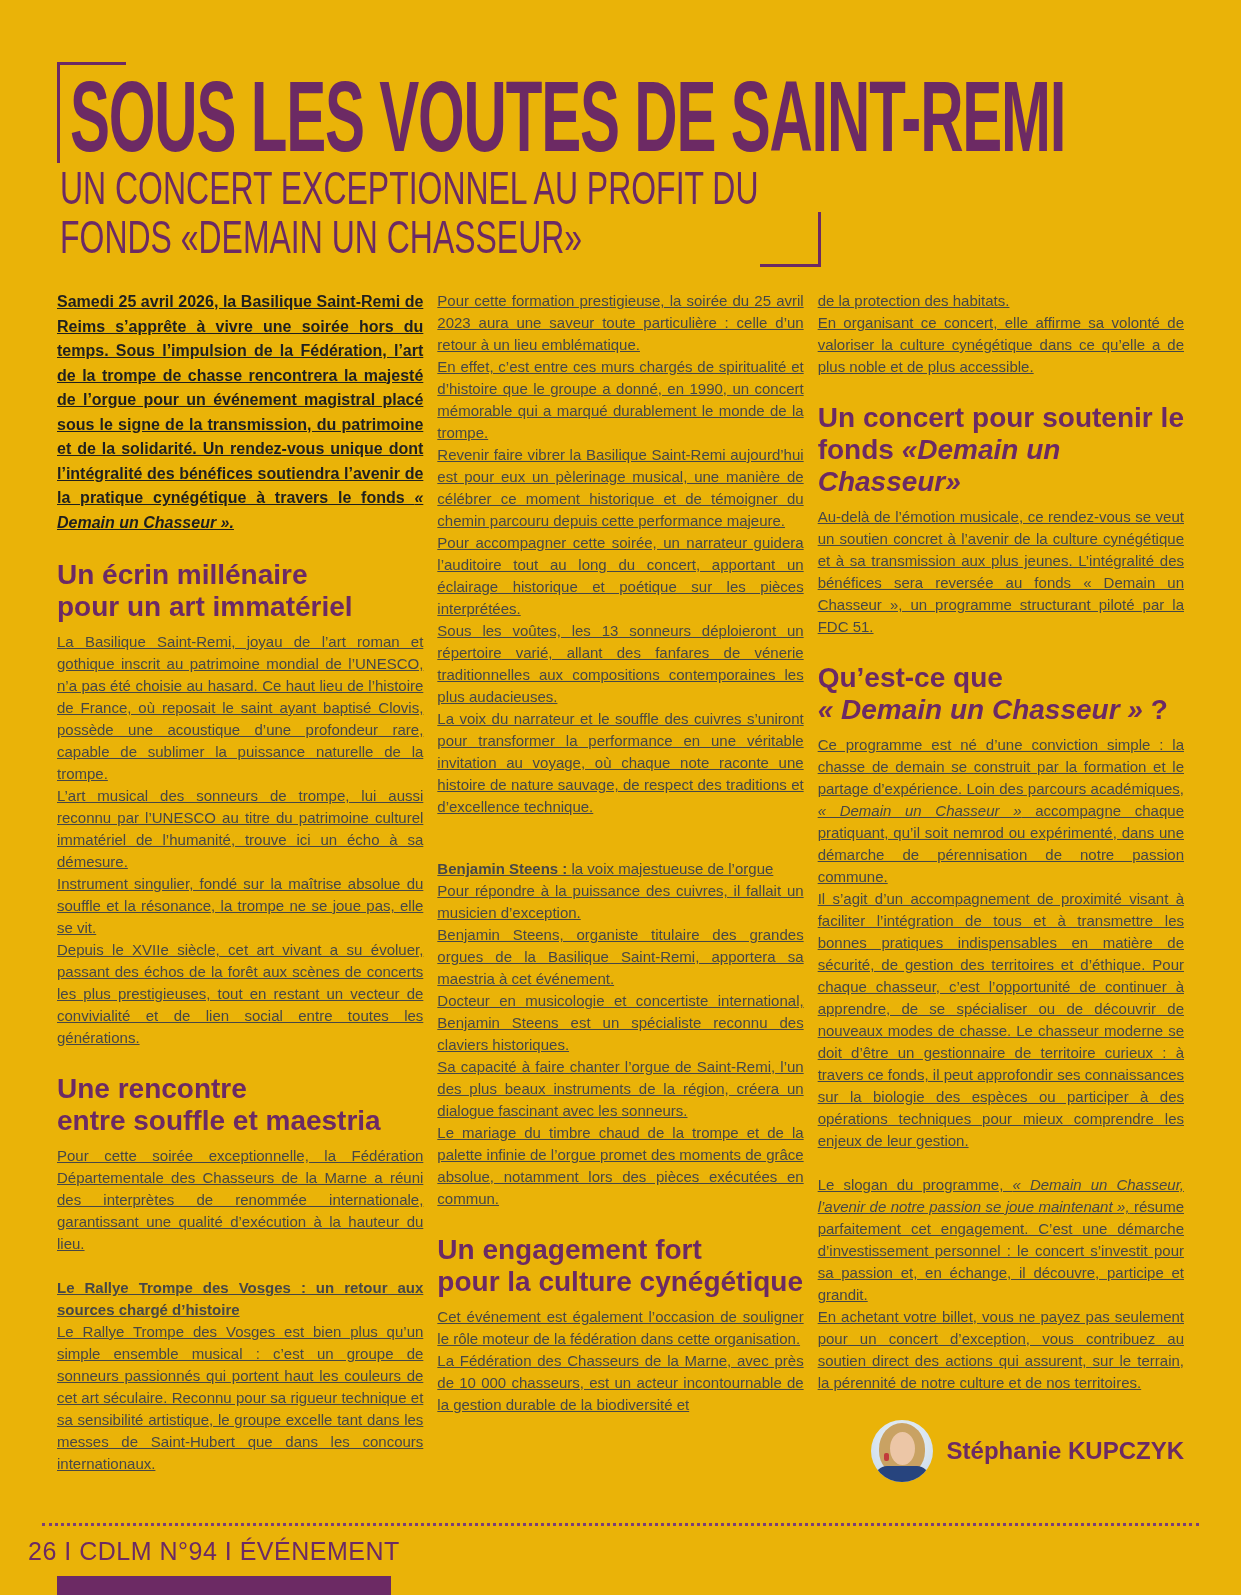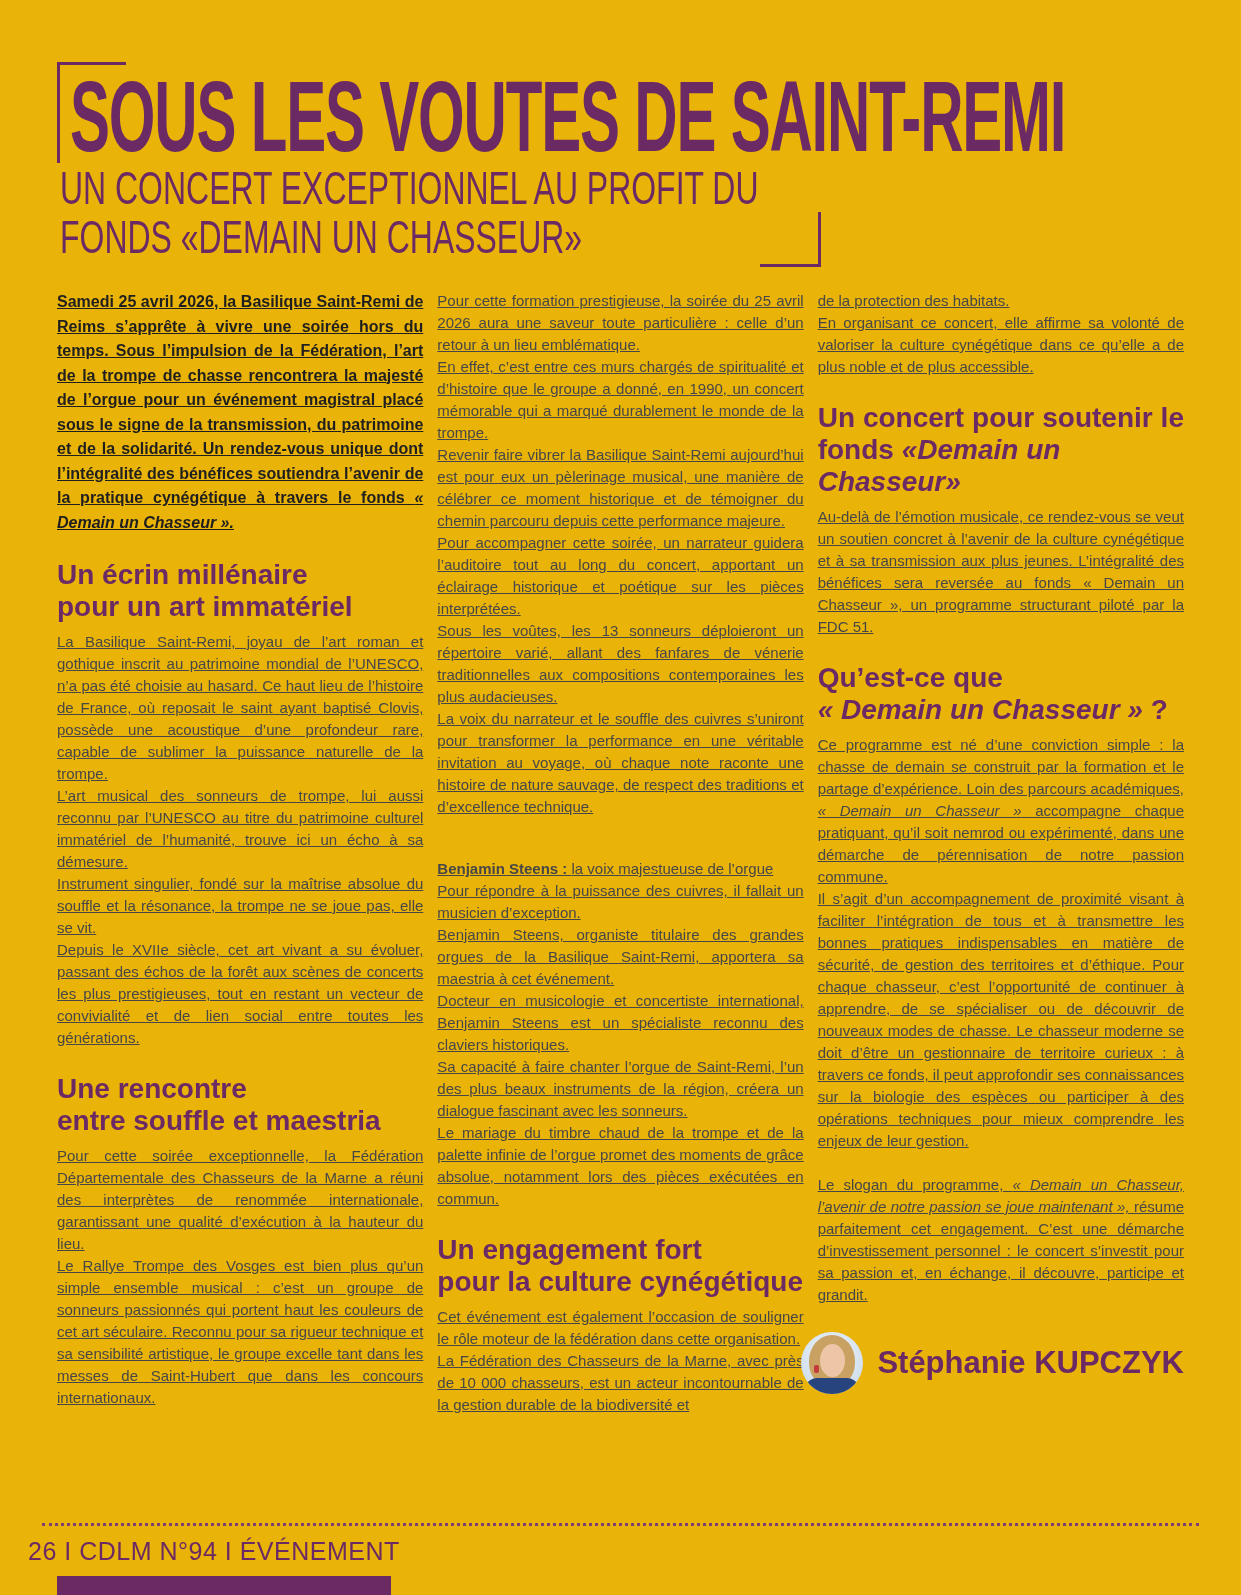--- a/index.html
+++ b/index.html
@@ -39,21 +39,21 @@
   .avatar{position:relative;width:62px;height:62px;border-radius:50%;overflow:hidden;
           background:radial-gradient(circle at 50% 35%, #eef4f9 0%, #cfdeed 75%);flex:0 0 auto;}
   .avatar .hair{position:absolute;left:8px;top:3px;width:46px;height:52px;background:#c9a263;
                 border-radius:50% 50% 46% 46%;}
   .avatar .face{position:absolute;left:19px;top:12px;width:25px;height:33px;background:#ecc6a6;
                 border-radius:50%;}
   .avatar .shoulders{position:absolute;left:4px;bottom:-4px;width:54px;height:20px;background:#27447e;
                 border-radius:12px 12px 0 0;}
   .avatar .earring{position:absolute;left:13px;top:33px;width:5px;height:8px;background:#c23a3a;
                 border-radius:2px;}
-  .author-name{color:#6c2a64;font-weight:bold;font-size:31px;white-space:nowrap;}
+  .author-name{color:#6c2a64;font-weight:bold;font-size:24px;white-space:nowrap;}
 
   
   .dotted{position:absolute;left:42px;top:1523px;width:1157px;border-top:3px dotted #7c4076;}
   .footer-label{position:absolute;left:28px;top:1537px;color:#6c2a64;font-size:25px;
                 letter-spacing:0.5px;white-space:nowrap;}
   .accent-bar{position:absolute;left:57px;top:1576px;width:334px;height:20px;background:#6c2a64;}
 </style>
 </head>
 <body>
 
@@ -85,25 +85,26 @@
       </div>
       <p>La Basilique Saint-Remi, joyau de l’art roman et gothique inscrit au patrimoine mondial de l’UNESCO, n’a pas été choisie au hasard. Ce haut lieu de l’histoire de France, où reposait le saint ayant baptisé Clovis, possède une acoustique d’une profondeur rare, capable de sublimer la puissance naturelle de la trompe.</p>
       <p>L’art musical des sonneurs de trompe, lui aussi reconnu par l’UNESCO au titre du patrimoine culturel immatériel de l’humanité, trouve ici un écho à sa démesure.</p>
       <p>Instrument singulier, fondé sur la maîtrise absolue du souffle et la résonance, la trompe ne se joue pas, elle se vit.</p>
       <p>Depuis le XVIIe siècle, cet art vivant a su évoluer, passant des échos de la forêt aux scènes de concerts les plus prestigieuses, tout en restant un vecteur de convivialité et de lien social entre toutes les générations.</p>
       <div class="h2">
         <span class="hline">Une rencontre</span>
         <span class="hline">entre souffle et maestria</span>
       </div>
       <p>Pour cette soirée exceptionnelle, la Fédération Départementale des Chasseurs de la Marne a réuni des interprètes de renommée internationale, garantissant une qualité d’exécution à la hauteur du lieu.</p>
+      <p class="subhead">Le Rallye Trompe des Vosges : un retour aux sources chargé d’histoire</p>
       <p>Le Rallye Trompe des Vosges est bien plus qu’un simple ensemble musical : c’est un groupe de sonneurs passionnés qui portent haut les couleurs de cet art séculaire. Reconnu pour sa rigueur technique et sa sensibilité artistique, le groupe excelle tant dans les messes de Saint-Hubert que dans les concours internationaux.</p>
     </div>
 
     <div class="col">
-      <p>Pour cette formation prestigieuse, la soirée du 25 avril 2026 aura une saveur toute particulière : celle d’un retour à un lieu emblématique.</p>
+      <p>Pour cette formation prestigieuse, la soirée du 25 avril 2023 aura une saveur toute particulière : celle d’un retour à un lieu emblématique.</p>
       <p>En effet, c’est entre ces murs chargés de spiritualité et d’histoire que le groupe a donné, en 1990, un concert mémorable qui a marqué durablement le monde de la trompe.</p>
       <p>Revenir faire vibrer la Basilique Saint-Remi aujourd’hui est pour eux un pèlerinage musical, une manière de célébrer ce moment historique et de témoigner du chemin parcouru depuis cette performance majeure.</p>
       <p>Pour accompagner cette soirée, un narrateur guidera l’auditoire tout au long du concert, apportant un éclairage historique et poétique sur les pièces interprétées.</p>
       <p>Sous les voûtes, les 13 sonneurs déploieront un répertoire varié, allant des fanfares de vénerie traditionnelles aux compositions contemporaines les plus audacieuses.</p>
       <p>La voix du narrateur et le souffle des cuivres s’uniront pour transformer la performance en une véritable invitation au voyage, où chaque note raconte une histoire de nature sauvage, de respect des traditions et d’excellence technique.</p>
       <p class="big-gap-top"><span class="seg-bold">Benjamin Steens : </span><span>la voix majestueuse de l’orgue</span></p>
       <p>Pour répondre à la puissance des cuivres, il fallait un musicien d’exception.</p>
       <p>Benjamin Steens, organiste titulaire des grandes orgues de la Basilique Saint-Remi, apportera sa maestria à cet événement.</p>
       <p>Docteur en musicologie et concertiste international, Benjamin Steens est un spécialiste reconnu des claviers historiques.</p>
       <p>Sa capacité à faire chanter l’orgue de Saint-Remi, l’un des plus beaux instruments de la région, créera un dialogue fascinant avec les sonneurs.</p>
@@ -124,20 +125,21 @@
         <span class="hline"><span>fonds </span><span class="seg-italic">«Demain un Chasseur»</span></span>
       </div>
       <p>Au-delà de l’émotion musicale, ce rendez-vous se veut un soutien concret à l’avenir de la culture cynégétique et à sa transmission aux plus jeunes. L’intégralité des bénéfices sera reversée au fonds « Demain un Chasseur », un programme structurant piloté par la FDC 51.</p>
       <div class="h2">
         <span class="hline">Qu’est-ce que</span>
         <span class="hline"><span class="seg-italic">« Demain un Chasseur »</span><span> ?</span></span>
       </div>
       <p><span>Ce programme est né d’une conviction simple : la chasse de demain se construit par la formation et le partage d’expérience. Loin des parcours académiques, </span><span class="seg-italic">« Demain un Chasseur »</span><span> accompagne chaque pratiquant, qu’il soit nemrod ou expérimenté, dans une démarche de pérennisation de notre passion commune.</span></p>
       <p>Il s’agit d’un accompagnement de proximité visant à faciliter l’intégration de tous et à transmettre les bonnes pratiques indispensables en matière de sécurité, de gestion des territoires et d’éthique. Pour chaque chasseur, c’est l’opportunité de continuer à apprendre, de se spécialiser ou de découvrir de nouveaux modes de chasse. Le chasseur moderne se doit d’être un gestionnaire de territoire curieux : à travers ce fonds, il peut approfondir ses connaissances sur la biologie des espèces ou participer à des opérations techniques pour mieux comprendre les enjeux de leur gestion.</p>
       <p class="gap-top"><span>Le slogan du programme, </span><span class="seg-italic">« Demain un Chasseur, l’avenir de notre passion se joue maintenant »,</span><span> résume parfaitement cet engagement. C’est une démarche d’investissement personnel : le concert s’investit pour sa passion et, en échange, il découvre, participe et grandit.</span></p>
+      <p>En achetant votre billet, vous ne payez pas seulement pour un concert d’exception, vous contribuez au soutien direct des actions qui assurent, sur le terrain, la pérennité de notre culture et de nos territoires.</p>
       <div class="author-row">
         <div class="avatar">
           <div class="hair"></div>
           <div class="face"></div>
           <div class="earring"></div>
           <div class="shoulders"></div>
         </div>
         <span class="author-name">Stéphanie KUPCZYK</span>
       </div>
     </div>

